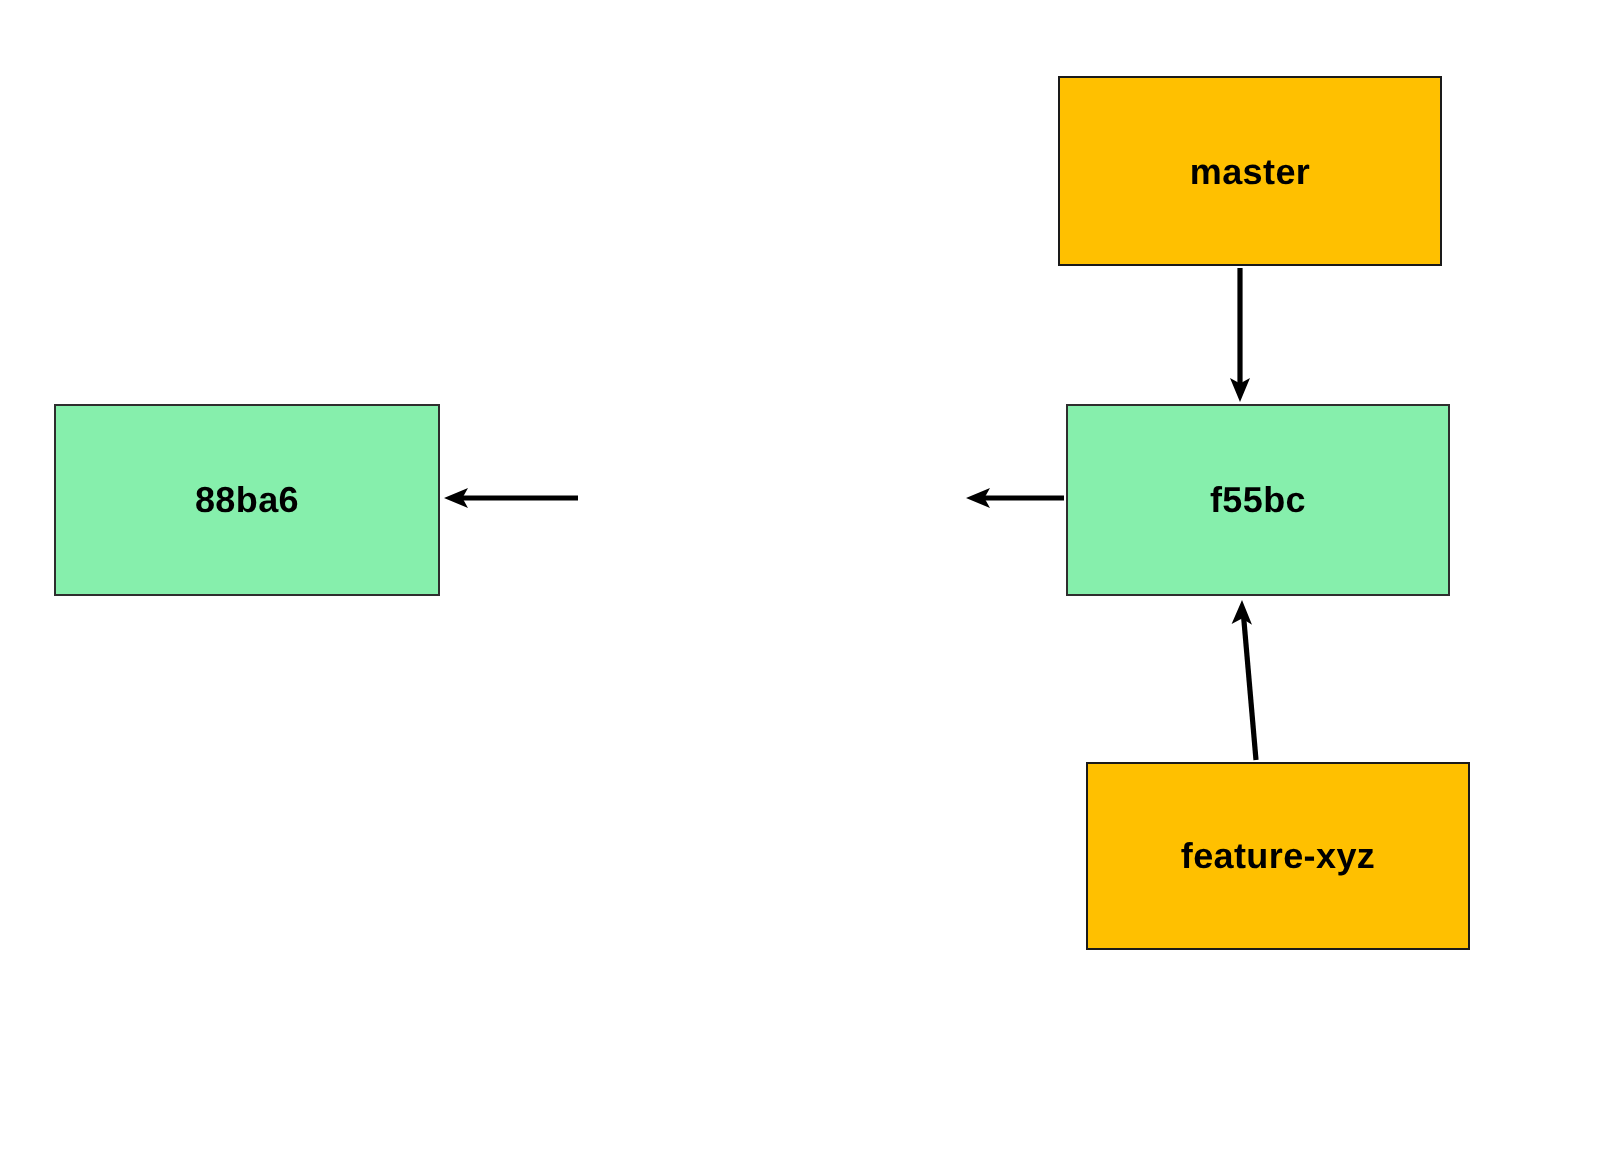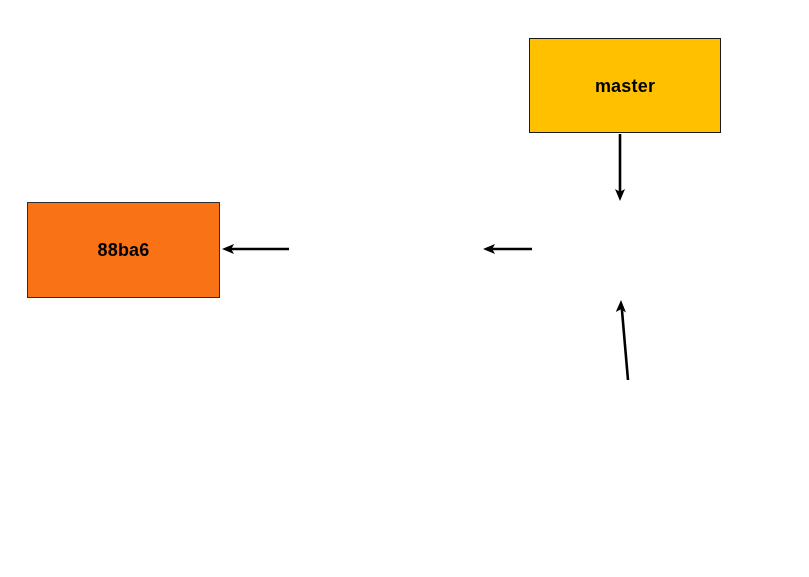--- a/index.html
+++ b/index.html
@@ -32,21 +32,21 @@
     align-items: center;
     justify-content: center;
     border: 1.6px solid #1a1a1a;
     font-weight: bold;
     font-size: 18px;
     color: #000000;
     letter-spacing: 0.2px;
     font-family: "Liberation Sans", sans-serif;
   }
   .node-commit {
-    background: #f97316;
+    background: #86efac;
     border-color: #2e2e2e;
     text-align: right;
   }
   .node-branch {
     background: #ffc000;
     border-color: #1a1a1a;
   }
   .node-label {
     display: block;
     line-height: 1;
@@ -93,15 +93,21 @@
 
   <div class="node node-branch" id="n-master">
     <span class="node-label">master</span>
   </div>
 
   <div class="node node-commit" id="n-88ba6">
     <span class="node-label">88ba6</span>
   </div>
 
 
+  <div class="node node-commit" id="n-f55bc">
+    <span class="node-label">f55bc</span>
+  </div>
 
+  <div class="node node-branch" id="n-feature">
+    <span class="node-label">feature-xyz</span>
+  </div>
 
 </div>
 
 </body></html>

